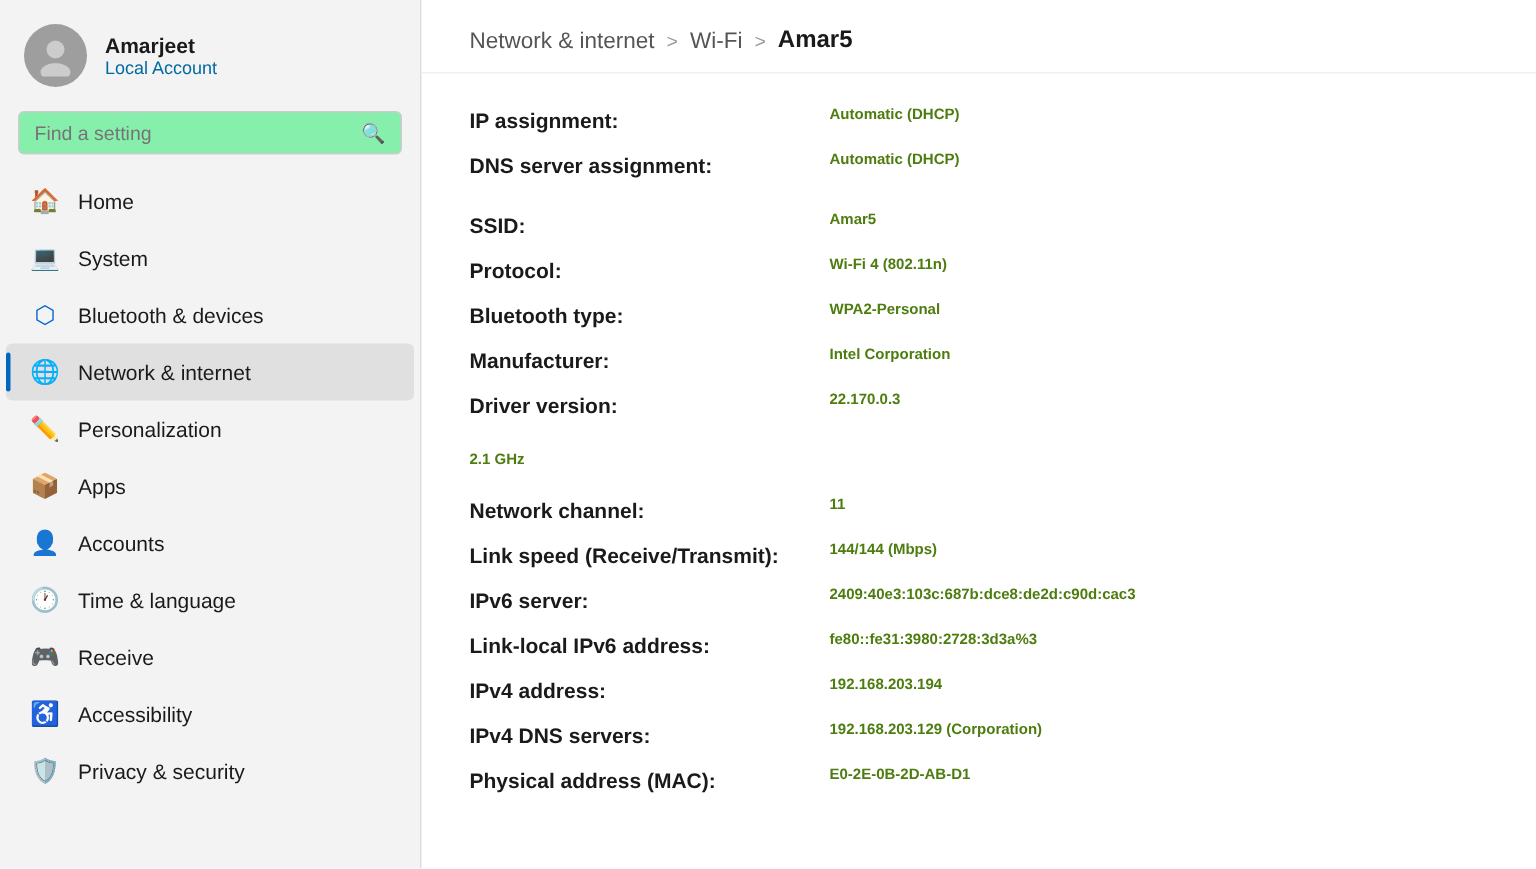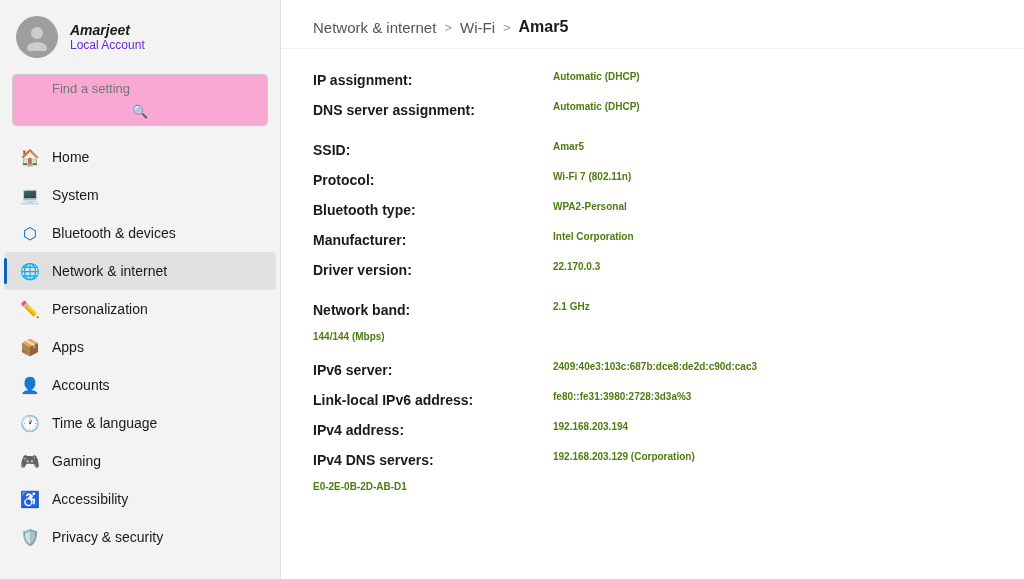--- a/index.html
+++ b/index.html
@@ -47,38 +47,36 @@
 
     .user-info {
       display: flex;
       flex-direction: column;
     }
 
     .user-name {
       font-size: 14px;
       font-weight: 600;
       color: #1a1a1a;
-      font-style: italic;
     }
 
     .user-role {
       font-size: 12px;
-      color: #6d28d9;
+      color: #0369a1;
     }
 
     .search-box {
       margin: 4px 12px 8px 12px;
       display: flex;
       align-items: center;
-      background: #f9a8d4;
+      background: #86efac;
       border: 1px solid #ccc;
       border-radius: 4px;
       padding: 6px 10px;
       gap: 8px;
-      flex-direction: column;
     }
 
     .search-box input {
       border: none;
       outline: none;
       font-size: 13px;
       color: #555;
       flex: 1;
       background: transparent;
     }
@@ -265,21 +263,21 @@
       <li class="nav-item">
         <span class="nav-icon icon-accounts">👤</span>
         <span>Accounts</span>
       </li>
       <li class="nav-item">
         <span class="nav-icon icon-time">🕐</span>
         <span>Time &amp; language</span>
       </li>
       <li class="nav-item">
         <span class="nav-icon icon-gaming">🎮</span>
-        <span>Gaming</span>
+        <span>Receive</span>
       </li>
       <li class="nav-item">
         <span class="nav-icon icon-accessibility">♿</span>
         <span>Accessibility</span>
       </li>
       <li class="nav-item">
         <span class="nav-icon icon-privacy">🛡️</span>
         <span>Privacy &amp; security</span>
       </li>
     </ul>
@@ -304,56 +302,61 @@
           <div class="info-label">DNS server assignment:</div>
           <div class="info-value">Automatic (DHCP)</div>
         </div>
         <div class="section-gap"></div>
         <div class="info-row">
           <div class="info-label">SSID:</div>
           <div class="info-value">Amar5</div>
         </div>
         <div class="info-row">
           <div class="info-label">Protocol:</div>
-          <div class="info-value">Wi-Fi 7 (802.11n)</div>
+          <div class="info-value">Wi-Fi 4 (802.11n)</div>
         </div>
         <div class="info-row">
           <div class="info-label">Bluetooth type:</div>
           <div class="info-value">WPA2-Personal</div>
         </div>
         <div class="info-row">
           <div class="info-label">Manufacturer:</div>
           <div class="info-value">Intel Corporation</div>
         </div>
         <div class="info-row">
           <div class="info-label">Driver version:</div>
           <div class="info-value">22.170.0.3</div>
         </div>
         <div class="section-gap"></div>
         <div class="info-row">
-          <div class="info-label">Network band:</div>
           <div class="info-value">2.1 GHz</div>
         </div>
         <div class="info-row">
+          <div class="info-label">Network channel:</div>
+          <div class="info-value">11</div>
+        </div>
+        <div class="info-row">
+          <div class="info-label">Link speed (Receive/Transmit):</div>
           <div class="info-value">144/144 (Mbps)</div>
         </div>
         <div class="info-row">
           <div class="info-label">IPv6 server:</div>
           <div class="info-value">2409:40e3:103c:687b:dce8:de2d:c90d:cac3</div>
         </div>
         <div class="info-row">
           <div class="info-label">Link-local IPv6 address:</div>
           <div class="info-value">fe80::fe31:3980:2728:3d3a%3</div>
         </div>
         <div class="info-row">
           <div class="info-label">IPv4 address:</div>
           <div class="info-value">192.168.203.194</div>
         </div>
         <div class="info-row">
           <div class="info-label">IPv4 DNS servers:</div>
           <div class="info-value">192.168.203.129 (Corporation)</div>
         </div>
         <div class="info-row">
+          <div class="info-label">Physical address (MAC):</div>
           <div class="info-value">E0-2E-0B-2D-AB-D1</div>
         </div>
       </div>
   </div>
 </main>
 
 </body></html>

